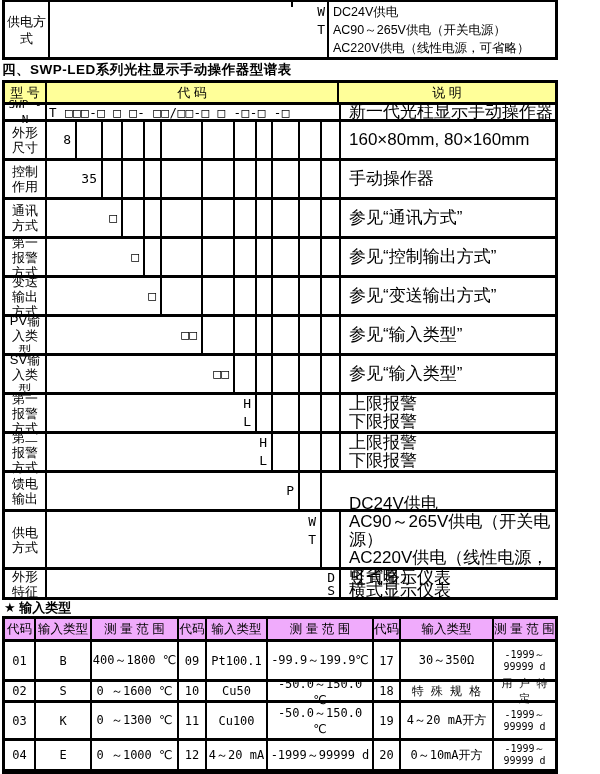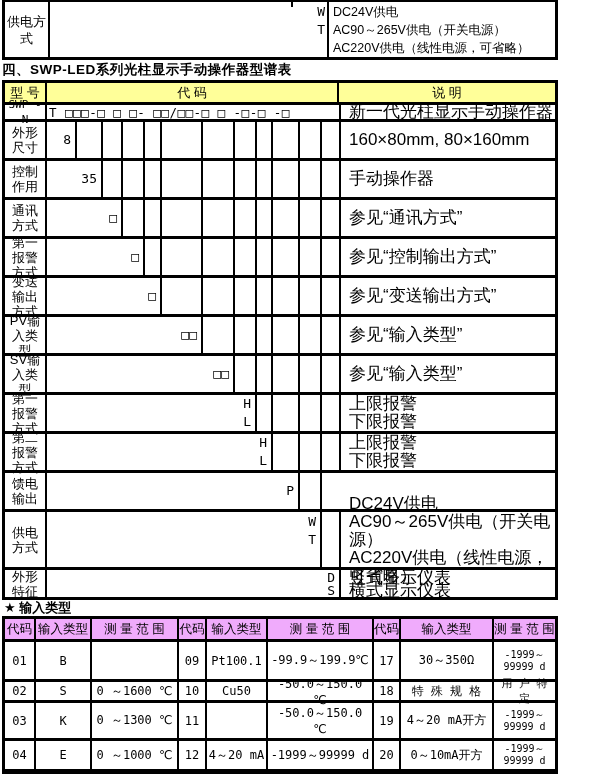--- a/index.html
+++ b/index.html
@@ -349,20 +349,21 @@
       <i class="vl bvl1"></i>
         <i class="vl bvl2"></i>
         <i class="vl bvl3"></i>
         <i class="vl bvl4"></i>
         <i class="vl bvl5"></i>
         <i class="vl bvl6"></i>
         <i class="vl bvl7"></i>
         <i class="vl bvl8"></i>
       <div class="bc col1">01</div>
       <div class="bc col2">B</div>
+      <div class="bc col3">400～1800 ℃</div>
       <div class="bc col4">09</div>
       <div class="bc col5">Pt100.1</div>
       <div class="bc col6">-99.9～199.9℃</div>
       <div class="bc col7">17</div>
       <div class="bc col8">30～350Ω</div>
       <div class="bc col9 small">-1999～99999 d</div>
     </div>
 
     <div class="brow" style="height:21px">
       <i class="vl bvl1"></i>
@@ -390,20 +391,21 @@
         <i class="vl bvl3"></i>
         <i class="vl bvl4"></i>
         <i class="vl bvl5"></i>
         <i class="vl bvl6"></i>
         <i class="vl bvl7"></i>
         <i class="vl bvl8"></i>
       <div class="bc col1">03</div>
       <div class="bc col2">K</div>
       <div class="bc col3">0 ～1300 ℃</div>
       <div class="bc col4">11</div>
+      <div class="bc col5">Cu100</div>
       <div class="bc col6">-50.0～150.0 ℃</div>
       <div class="bc col7">19</div>
       <div class="bc col8">4～20 mA开方</div>
       <div class="bc col9 small">-1999～99999 d</div>
     </div>
 
     <div class="brow" style="height:31px">
       <i class="vl bvl1"></i>
         <i class="vl bvl2"></i>
         <i class="vl bvl3"></i>

